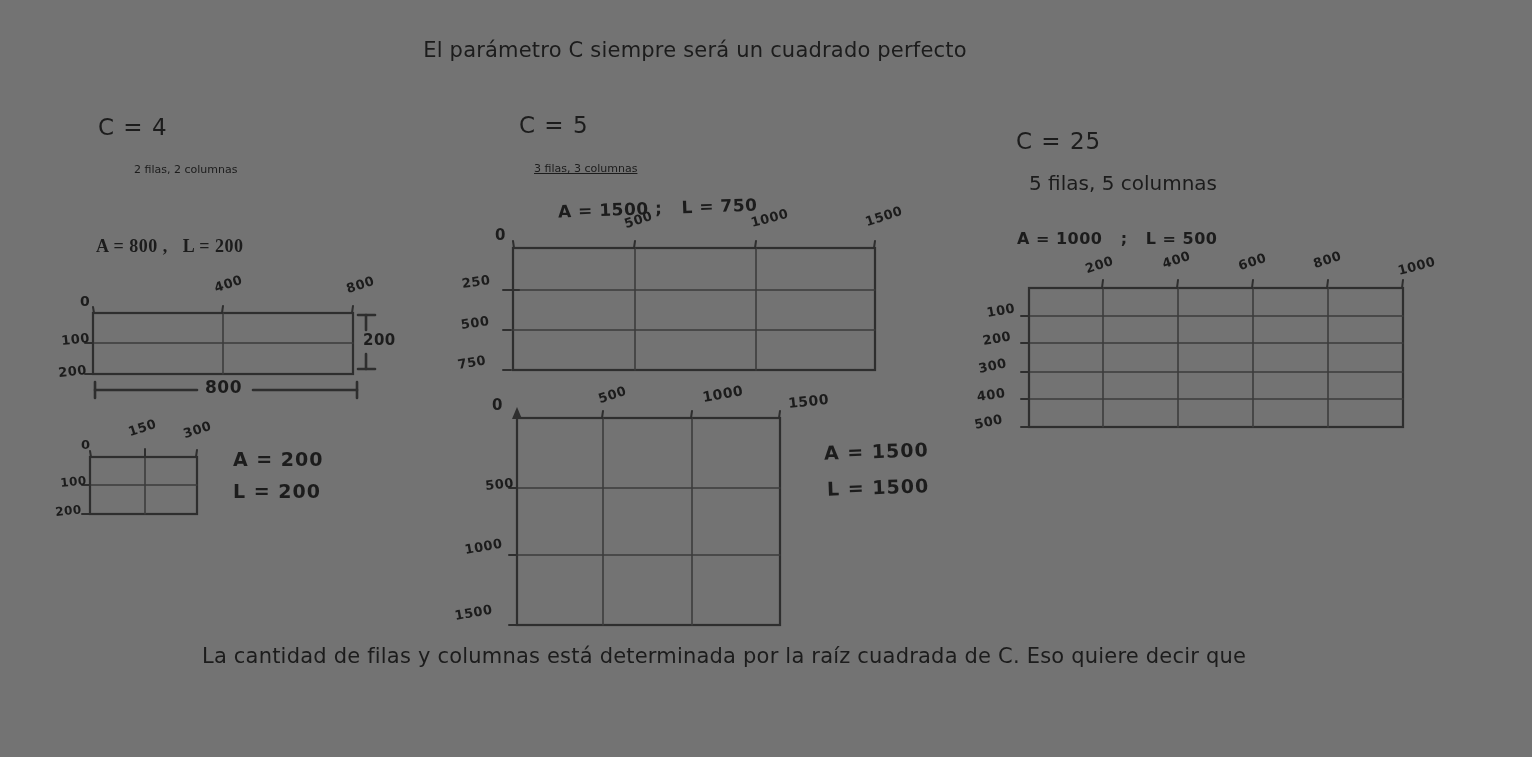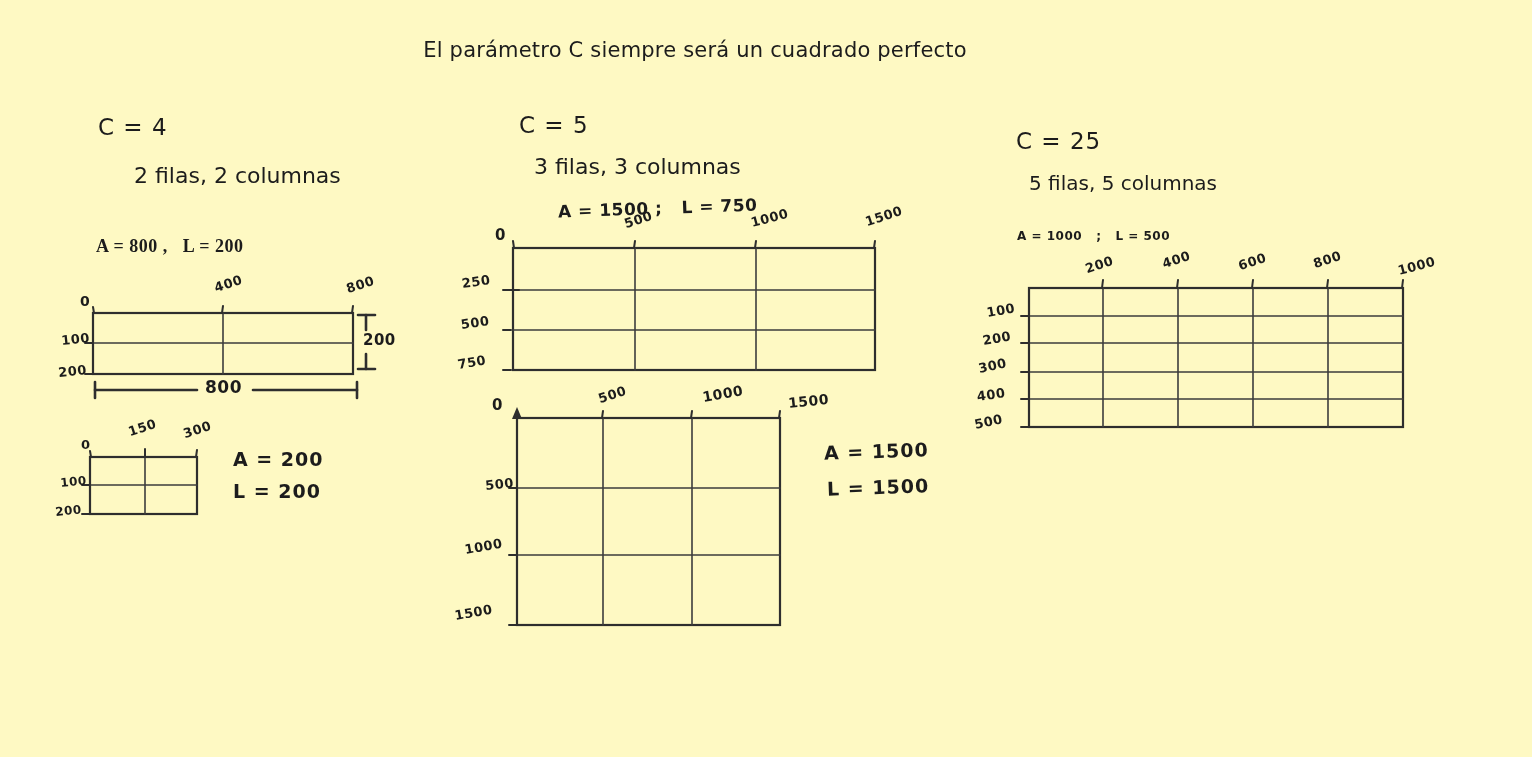--- a/index.html
+++ b/index.html
@@ -1,24 +1,24 @@
 <!DOCTYPE html>
 <html><head>
 <meta charset="utf-8">
 <style>
   html,body{margin:0;padding:0;background:#ffffff;}
   .canvas{
-    position:relative;width:1532px;height:757px;background:#fef9c3;
+    position:relative;width:1532px;height:757px;background:#737373;
     font-family:"DejaVu Sans","Liberation Sans",sans-serif;color:#1c1c1c;
     overflow:hidden;
   }
   .abs{position:absolute;white-space:pre;}
   .title{font-size:21px;letter-spacing:.2px;}
   .clabel{font-size:23px;letter-spacing:1px;}
-  .sub{font-size:22px;}
+  .sub{font-size:11px;}
   .params{font-size:18px;font-weight:700;letter-spacing:.5px;}
   .num{font-weight:700;font-size:13px;letter-spacing:.5px;transform-origin:left bottom;}
   .side{font-size:19px;font-weight:700;letter-spacing:1px;}
   .footer{font-size:21px;letter-spacing:.2px;}
   svg.g{position:absolute;overflow:visible;}
   svg.g line, svg.g rect, svg.g path{stroke:#2e2e2e;fill:none;stroke-linecap:round;}
   svg.g .outer{stroke-width:2.2;}
   svg.g .inner{stroke-width:1.6;stroke:#3d3d3d;}
   svg.g .tick{stroke-width:2;}
   svg.g .dim{stroke-width:2.6;}
@@ -79,21 +79,21 @@
   </svg>
   <span class="abs num" style="left:81px;top:437px;">0</span>
   <span class="abs num" style="left:131px;top:424px;transform:rotate(-18deg);">150</span>
   <span class="abs num" style="left:186px;top:426px;transform:rotate(-18deg);">300</span>
   <span class="abs num" style="left:61px;top:476px;font-size:12px;transform:rotate(-6deg);">100</span>
   <span class="abs num" style="left:56px;top:505px;font-size:12px;transform:rotate(-6deg);">200</span>
   <span class="abs side" style="left:233px;top:448px;">A = 200</span>
   <span class="abs side" style="left:233px;top:480px;text-align:center;">L = 200</span>
 
   <div class="abs clabel" style="left:519px;top:112px;">C = 5</div>
-  <div class="abs sub" style="left:534px;top:154px;">3 filas, 3 columnas</div>
+  <div class="abs sub" style="left:534px;top:162px;text-decoration:underline;">3 filas, 3 columnas</div>
   <div class="abs params" style="left:558px;top:198px;font-size:17px;transform:rotate(-2deg);">A = 1500 ;   L = 750</div>
 
   <svg class="g" style="left:501px;top:236px;" width="386" height="148" viewBox="0 0 386 148">
     <rect class="outer" x="12" y="12" width="362" height="122"></rect>
     <line class="inner" x1="134" y1="12" x2="134" y2="134"></line>
     <line class="inner" x1="255" y1="12" x2="255" y2="134"></line>
     <line class="inner" x1="12" y1="54" x2="374" y2="54"></line>
     <line class="inner" x1="12" y1="94" x2="374" y2="94"></line>
     <line class="tick" x1="12" y1="5" x2="13" y2="12"></line>
     <line class="tick" x1="134" y1="5" x2="133" y2="12"></line>
@@ -130,21 +130,21 @@
   <span class="abs num" style="left:704px;top:389px;font-size:14px;transform:rotate(-10deg);">1000</span>
   <span class="abs num" style="left:789px;top:395px;font-size:14px;transform:rotate(-6deg);">1500</span>
   <span class="abs num" style="left:486px;top:478px;transform:rotate(-6deg);">500</span>
   <span class="abs num" style="left:466px;top:542px;transform:rotate(-10deg);">1000</span>
   <span class="abs num" style="left:456px;top:608px;transform:rotate(-10deg);">1500</span>
   <span class="abs side" style="left:824px;top:440px;transform:rotate(-2deg);">A = 1500</span>
   <span class="abs side" style="left:827px;top:476px;transform:rotate(-2deg);">L = 1500</span>
 
   <div class="abs clabel" style="left:1016px;top:128px;">C = 25</div>
   <div class="abs sub" style="left:1029px;top:171px;font-size:20px;">5 filas, 5 columnas</div>
-  <div class="abs params" style="left:1017px;top:229px;font-size:12px;">A = 1000   ;   L = 500</div>
+  <div class="abs params" style="left:1017px;top:229px;font-size:16px;">A = 1000   ;   L = 500</div>
 
   <svg class="g" style="left:1017px;top:276px;" width="398" height="165" viewBox="0 0 398 165">
     <rect class="outer" x="12" y="12" width="374" height="139"></rect>
     <line class="inner" x1="86" y1="12" x2="86" y2="151"></line>
     <line class="inner" x1="161" y1="12" x2="161" y2="151"></line>
     <line class="inner" x1="236" y1="12" x2="236" y2="151"></line>
     <line class="inner" x1="311" y1="12" x2="311" y2="151"></line>
     <line class="inner" x1="12" y1="40" x2="386" y2="40"></line>
     <line class="inner" x1="12" y1="67" x2="386" y2="67"></line>
     <line class="inner" x1="12" y1="96" x2="386" y2="96"></line>
@@ -164,14 +164,15 @@
   <span class="abs num" style="left:1165px;top:256px;transform:rotate(-18deg);">400</span>
   <span class="abs num" style="left:1241px;top:258px;transform:rotate(-18deg);">600</span>
   <span class="abs num" style="left:1316px;top:256px;transform:rotate(-18deg);">800</span>
   <span class="abs num" style="left:1400px;top:263px;transform:rotate(-15deg);">1000</span>
   <span class="abs num" style="left:988px;top:305px;transform:rotate(-10deg);">100</span>
   <span class="abs num" style="left:984px;top:333px;transform:rotate(-10deg);">200</span>
   <span class="abs num" style="left:980px;top:361px;transform:rotate(-12deg);">300</span>
   <span class="abs num" style="left:978px;top:389px;transform:rotate(-8deg);">400</span>
   <span class="abs num" style="left:976px;top:417px;transform:rotate(-12deg);">500</span>
 
+  <div class="abs footer" style="left:202px;top:644px;">La cantidad de filas y columnas está determinada por la raíz cuadrada de C. Eso quiere decir que</div>
 
 </div>
 
 </body></html>

